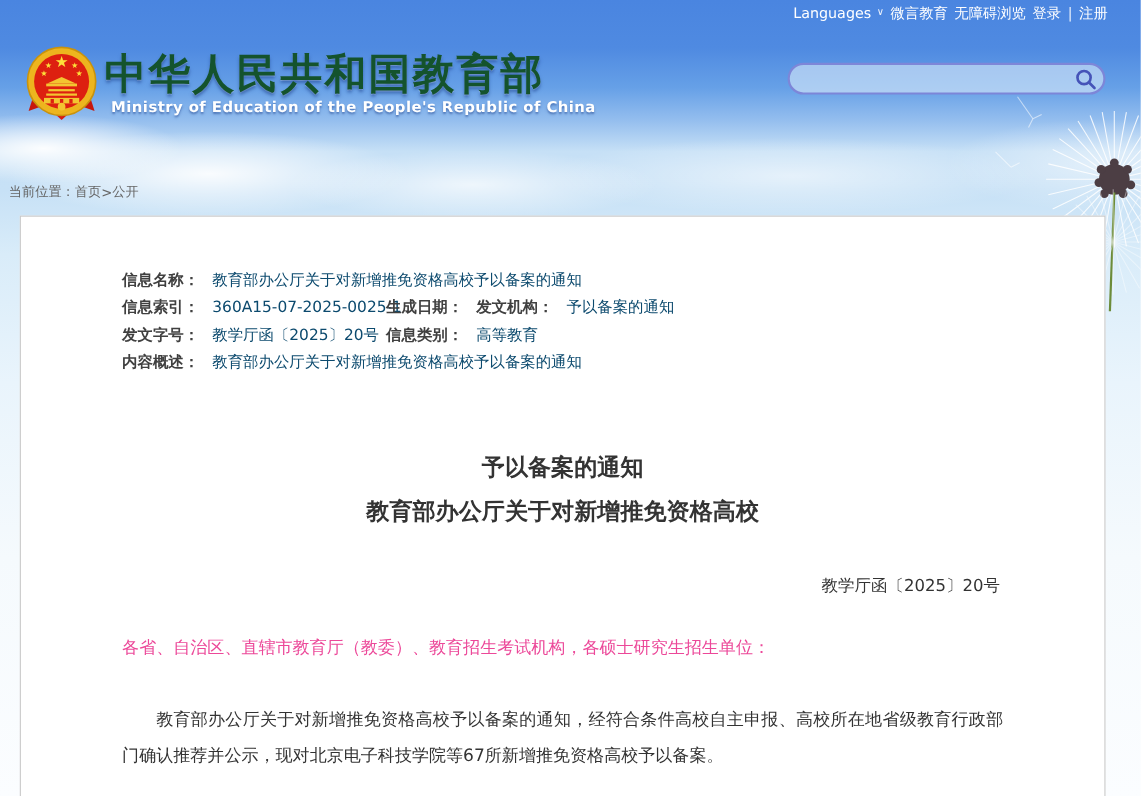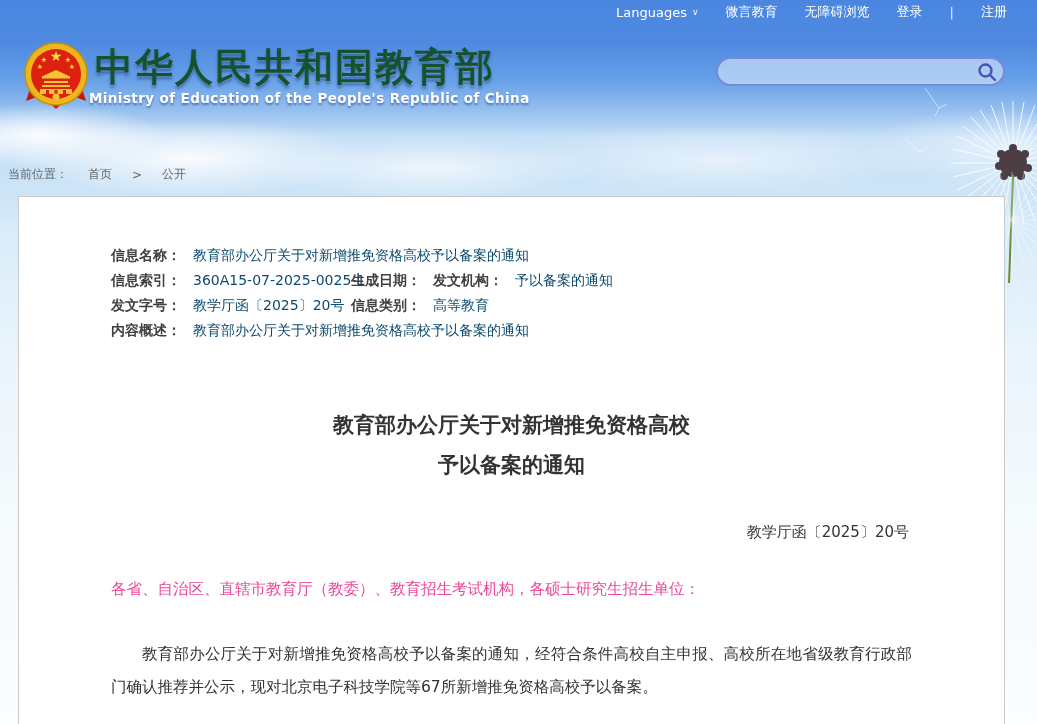--- a/index.html
+++ b/index.html
@@ -11,37 +11,37 @@
       radial-gradient(ellipse 180px 45px at 40px 135px,  rgba(255,255,255,.95), rgba(255,255,255,0) 70%),
       radial-gradient(ellipse 260px 55px at 190px 158px, rgba(255,255,255,.9),  rgba(255,255,255,0) 70%),
       radial-gradient(ellipse 240px 45px at 430px 168px, rgba(255,255,255,.7),  rgba(255,255,255,0) 70%),
       radial-gradient(ellipse 320px 50px at 720px 160px, rgba(255,255,255,.55), rgba(255,255,255,0) 70%),
       radial-gradient(ellipse 200px 60px at 1000px 150px,rgba(255,255,255,.5),  rgba(255,255,255,0) 70%),
       linear-gradient(180deg,#4a85e0 0%,#4f8ae1 6%,#66a0e7 11%,#93bdee 15%,#c6e0f6 19%,#c7e1f6 24%,#d9ecf9 32%,#e9f4fc 48%,#f5fafd 70%,#fbfdff 100%);
   }
   
   .topbar {
     position:absolute; top:3px; right:30px; z-index:5;
-    display:flex; align-items:center; gap:27px;
+    display:flex; align-items:center; gap:6px;
     color:#fff; font-size:13px;
   }
   .topbar a, .topbar .tb-item { color:#fff; text-decoration:none; cursor:pointer; }
   .tb-lang { display:flex; align-items:center; gap:5px; }
   .tb-chevron { font-size:9px; opacity:.9; }
   .tb-divider { opacity:.85; }
   
   .emblem { position:absolute; left:22px; top:37px; z-index:4; }
   .site-title {
     position:absolute; left:95px; top:42px; z-index:4;
     color:#14532d; font-size:38px; font-weight:bold; letter-spacing:2px;
     text-shadow:0 3px 3px rgba(25,60,135,.55), 0 1px 0 rgba(255,255,255,.35);
     white-space:nowrap;
   }
   .site-subtitle {
-    position:absolute; left:89px; top:90px; z-index:4;
+    position:absolute; left:101px; top:90px; z-index:4;
     color:#fff; font-size:13.5px; font-weight:bold; letter-spacing:.4px;
     text-shadow:0 2px 2px rgba(25,60,135,.55);
     white-space:nowrap;
   }
   
   .search-box {
     position:absolute; left:716px; top:57px; z-index:5;
     width:289px; height:29px;
     border:2px solid #7d86d8; border-radius:16px;
     background:rgba(230,242,252,.55);
@@ -55,21 +55,21 @@
     border:0; background:transparent; cursor:pointer;
     width:32px; height:100%; display:flex; align-items:center; justify-content:center;
   }
   
   .dandelion { position:absolute; z-index:1; pointer-events:none; }
   .dand-main { right:-28px; top:78px; }
   .dand-low  { right:-10px; top:150px; opacity:.6; }
   
   .breadcrumb {
     position:absolute; left:8px; top:166px; z-index:4;
-    font-size:12px; color:#666; display:flex; gap:20px; align-items:center;
+    font-size:12px; color:#666; display:flex; gap:0; align-items:center;
   }
   .breadcrumb a { color:#666; text-decoration:none; cursor:pointer;text-align:right; }
   
   .card {
     position:absolute; left:18px; top:196px; z-index:3;
     width:987px; height:540px;
     background:#fff; border:1px solid #c9c9c9;
   }
   .meta { margin:46px 0 0 92px; font-size:14px; color:#404040; }
   .meta-row { display:flex; height:25px; line-height:25px; white-space:nowrap;align-items:center; }
@@ -262,22 +262,22 @@
       <span class="m-lbl">信息类别：</span>
       <span class="m-val">高等教育</span>
     </div>
     <div class="meta-row">
       <span class="m-lbl">内容概述：</span>
       <span class="m-val">教育部办公厅关于对新增推免资格高校予以备案的通知</span>
     </div>
   </div>
 
   <div class="doc-title">
+    <div>予以备案的通知</div>
     <div>教育部办公厅关于对新增推免资格高校</div>
-    <div>予以备案的通知</div>
   </div>
 
   <div class="doc-number">教学厅函〔2025〕20号</div>
 
   <div class="salutation">各省、自治区、直辖市教育厅（教委）、教育招生考试机构，各硕士研究生招生单位：</div>
 
   <div class="doc-body">教育部办公厅关于对新增推免资格高校予以备案的通知，经符合条件高校自主申报、高校所在地省级教育行政部门确认推荐并公示，现对北京电子科技学院等67所新增推免资格高校予以备案。</div>
 
 </div>
 

